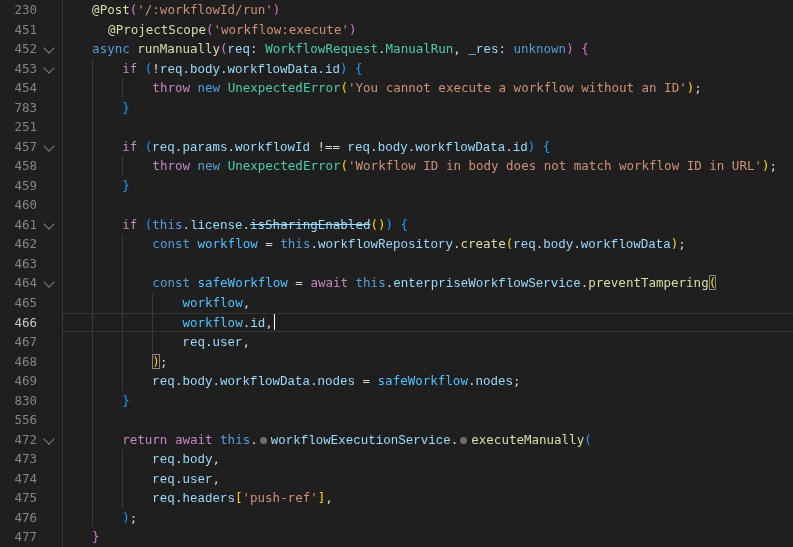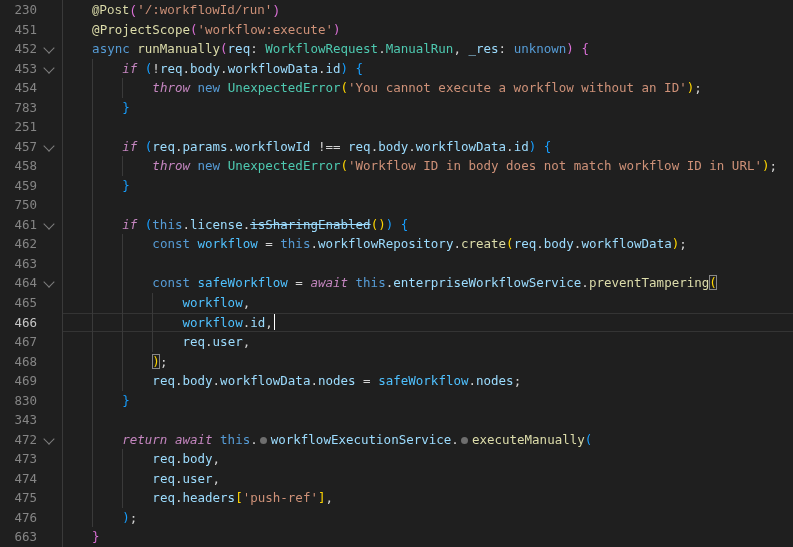--- a/index.html
+++ b/index.html
@@ -28,24 +28,24 @@
     transform:rotate(45deg);
   }
   .code{flex:1;position:relative;min-width:0;color:var(--c-pun,#d4d4d4);}
   .line.active .code{
     box-shadow:inset 0 1px 0 var(--c-linehl,#343434), inset 0 -1px 0 var(--c-linehl,#343434);
   }
   .guide{position:absolute;top:0;bottom:0;width:1px;background:var(--c-guide,#3a3a3a);}
   .txt{position:relative;display:inline-block;}
   .tk{white-space:pre;}
   .kw{color:var(--c-kw,#569CD6);}
-  .ctrl{color:var(--c-ctrl,#C586C0);font-style:italic;}
+  .ctrl{color:var(--c-ctrl,#C586C0);}
   .fn{color:var(--c-fn,#DCDCAA);}
   .type{color:var(--c-type,#4EC9B0);}
-  .var{color:var(--c-var,#9CDCFE);}
+  .var{color:var(--c-var,#9CDCFE);font-family:Liberation Mono, monospace;}
   .cvar{color:var(--c-cvar,#4FC1FF);}
   .str{color:var(--c-str,#CE9178);}
   .pun{color:var(--c-pun,#d4d4d4);}
   .b1{color:var(--c-b1,#FFD700);}
   .b2{color:var(--c-b2,#DA70D6);}
   .b3{color:var(--c-b3,#179FFF);}
   .strike{color:var(--c-var,#9CDCFE);text-decoration:line-through;}
   .boxed{box-shadow:inset 0 0 0 1px var(--c-bracketMatch,#888888);}
   .dot{
     display:inline-block;width:7px;height:7px;border-radius:50%;
@@ -55,41 +55,41 @@
   .cursor{
     display:inline-block;width:1.5px;height:15.5px;
     background:var(--c-cursor,#ffffff);
     vertical-align:text-bottom;margin-left:1px;
   }
 </style>
 </head>
 <body>
 
 <div class="editor">
-    <div class="line"><div class="lnum">230</div><div class="fold"></div><div class="code"><span class="guide" style="left: 0px;"></span><span class="txt" style="padding-left: 30.12px; font-family: Liberation Mono, monospace;"><span class="tk fn">@Post</span><span class="tk b2">(</span><span class="tk str">'/:workflowId/run'</span><span class="tk b2">)</span></span></div></div>
-    <div class="line"><div class="lnum">451</div><div class="fold"></div><div class="code"><span class="guide" style="left: 0px;"></span><span class="txt" style="padding-left: 30.12px;"><span class="tk fn">@ProjectScope</span><span class="tk b2">(</span><span class="tk str">'workflow:execute'</span><span class="tk b2">)</span></span></div></div>
+    <div class="line"><div class="lnum">230</div><div class="fold"></div><div class="code"><span class="guide" style="left: 0px;"></span><span class="txt" style="padding-left: 30.12px;"><span class="tk fn">@Post</span><span class="tk b2">(</span><span class="tk str">'/:workflowId/run'</span><span class="tk b2">)</span></span></div></div>
+    <div class="line"><div class="lnum">451</div><div class="fold"></div><div class="code"><span class="guide" style="left: 0px;"></span><span class="txt" style="padding-left: 30.12px; margin-left: 16px;"><span class="tk fn">@ProjectScope</span><span class="tk b2">(</span><span class="tk str">'workflow:execute'</span><span class="tk b2">)</span></span></div></div>
     <div class="line"><div class="lnum">452</div><div class="fold"><span class="chev"></span></div><div class="code"><span class="guide" style="left: 0px;"></span><span class="txt" style="padding-left: 30.12px;"><span class="tk kw">async </span><span class="tk fn">runManually</span><span class="tk b2">(</span><span class="tk var">req</span><span class="tk pun">: </span><span class="tk type">WorkflowRequest</span><span class="tk pun">.</span><span class="tk type">ManualRun</span><span class="tk pun">, </span><span class="tk var">_res</span><span class="tk pun">: </span><span class="tk kw">unknown</span><span class="tk b2">) </span><span class="tk b2">{</span></span></div></div>
     <div class="line"><div class="lnum">453</div><div class="fold"><span class="chev"></span></div><div class="code"><span class="guide" style="left: 0px;"></span><span class="guide" style="left: 30.12px;"></span><span class="txt" style="padding-left: 60.24px;"><span class="tk ctrl">if </span><span class="tk b3">(</span><span class="tk pun">!</span><span class="tk var">req</span><span class="tk pun">.</span><span class="tk var">body</span><span class="tk pun">.</span><span class="tk var">workflowData</span><span class="tk pun">.</span><span class="tk var">id</span><span class="tk b3">) </span><span class="tk b3">{</span></span></div></div>
     <div class="line"><div class="lnum">454</div><div class="fold"></div><div class="code"><span class="guide" style="left: 0px;"></span><span class="guide" style="left: 30.12px;"></span><span class="guide" style="left: 60.24px;"></span><span class="txt" style="padding-left: 90.36px;"><span class="tk ctrl">throw </span><span class="tk kw">new </span><span class="tk type">UnexpectedError</span><span class="tk b1">(</span><span class="tk str">'You cannot execute a workflow without an ID'</span><span class="tk b1">)</span><span class="tk pun">;</span></span></div></div>
     <div class="line"><div class="lnum">783</div><div class="fold"></div><div class="code"><span class="guide" style="left: 0px;"></span><span class="guide" style="left: 30.12px;"></span><span class="txt" style="padding-left: 60.24px;"><span class="tk b3">}</span></span></div></div>
     <div class="line"><div class="lnum">251</div><div class="fold"></div><div class="code"><span class="guide" style="left: 0px;"></span><span class="guide" style="left: 30.12px;"></span><span class="txt" style="padding-left: 0px;"></span></div></div>
     <div class="line"><div class="lnum">457</div><div class="fold"><span class="chev"></span></div><div class="code"><span class="guide" style="left: 0px;"></span><span class="guide" style="left: 30.12px;"></span><span class="txt" style="padding-left: 60.24px;"><span class="tk ctrl">if </span><span class="tk b3">(</span><span class="tk var">req</span><span class="tk pun">.</span><span class="tk var">params</span><span class="tk pun">.</span><span class="tk var">workflowId</span><span class="tk pun"> !== </span><span class="tk var">req</span><span class="tk pun">.</span><span class="tk var">body</span><span class="tk pun">.</span><span class="tk var">workflowData</span><span class="tk pun">.</span><span class="tk var">id</span><span class="tk b3">) </span><span class="tk b3">{</span></span></div></div>
     <div class="line"><div class="lnum">458</div><div class="fold"></div><div class="code"><span class="guide" style="left: 0px;"></span><span class="guide" style="left: 30.12px;"></span><span class="guide" style="left: 60.24px;"></span><span class="txt" style="padding-left: 90.36px;"><span class="tk ctrl">throw </span><span class="tk kw">new </span><span class="tk type">UnexpectedError</span><span class="tk b1">(</span><span class="tk str">'Workflow ID in body does not match workflow ID in URL'</span><span class="tk b1">)</span><span class="tk pun">;</span></span></div></div>
     <div class="line"><div class="lnum">459</div><div class="fold"></div><div class="code"><span class="guide" style="left: 0px;"></span><span class="guide" style="left: 30.12px;"></span><span class="txt" style="padding-left: 60.24px;"><span class="tk b3">}</span></span></div></div>
-    <div class="line"><div class="lnum">750</div><div class="fold"></div><div class="code"><span class="guide" style="left: 0px;"></span><span class="guide" style="left: 30.12px;"></span><span class="txt" style="padding-left: 0px;"></span></div></div>
+    <div class="line"><div class="lnum">460</div><div class="fold"></div><div class="code"><span class="guide" style="left: 0px;"></span><span class="guide" style="left: 30.12px;"></span><span class="txt" style="padding-left: 0px;"></span></div></div>
     <div class="line"><div class="lnum">461</div><div class="fold"><span class="chev"></span></div><div class="code"><span class="guide" style="left: 0px;"></span><span class="guide" style="left: 30.12px;"></span><span class="txt" style="padding-left: 60.24px;"><span class="tk ctrl">if </span><span class="tk b3">(</span><span class="tk kw">this</span><span class="tk pun">.</span><span class="tk var">license</span><span class="tk pun">.</span><span class="tk strike">isSharingEnabled</span><span class="tk b1">(</span><span class="tk b1">)</span><span class="tk b3">) </span><span class="tk b3">{</span></span></div></div>
     <div class="line"><div class="lnum">462</div><div class="fold"></div><div class="code"><span class="guide" style="left: 0px;"></span><span class="guide" style="left: 30.12px;"></span><span class="guide" style="left: 60.24px;"></span><span class="txt" style="padding-left: 90.36px;"><span class="tk kw">const </span><span class="tk cvar">workflow</span><span class="tk pun"> = </span><span class="tk kw">this</span><span class="tk pun">.</span><span class="tk var">workflowRepository</span><span class="tk pun">.</span><span class="tk fn">create</span><span class="tk b1">(</span><span class="tk var">req</span><span class="tk pun">.</span><span class="tk var">body</span><span class="tk pun">.</span><span class="tk var">workflowData</span><span class="tk b1">)</span><span class="tk pun">;</span></span></div></div>
     <div class="line"><div class="lnum">463</div><div class="fold"></div><div class="code"><span class="guide" style="left: 0px;"></span><span class="guide" style="left: 30.12px;"></span><span class="guide" style="left: 60.24px;"></span><span class="txt" style="padding-left: 0px;"></span></div></div>
     <div class="line"><div class="lnum">464</div><div class="fold"><span class="chev"></span></div><div class="code"><span class="guide" style="left: 0px;"></span><span class="guide" style="left: 30.12px;"></span><span class="guide" style="left: 60.24px;"></span><span class="txt" style="padding-left: 90.36px;"><span class="tk kw">const </span><span class="tk cvar">safeWorkflow</span><span class="tk pun"> = </span><span class="tk ctrl">await </span><span class="tk kw">this</span><span class="tk pun">.</span><span class="tk var">enterpriseWorkflowService</span><span class="tk pun">.</span><span class="tk fn">preventTampering</span><span class="tk b1 boxed">(</span></span></div></div>
     <div class="line"><div class="lnum">465</div><div class="fold"></div><div class="code"><span class="guide" style="left: 0px;"></span><span class="guide" style="left: 30.12px;"></span><span class="guide" style="left: 60.24px;"></span><span class="guide" style="left: 90.36px;"></span><span class="txt" style="padding-left: 120.48px;"><span class="tk cvar">workflow</span><span class="tk pun">,</span></span></div></div>
     <div class="line active"><div class="lnum">466</div><div class="fold"></div><div class="code"><span class="guide" style="left: 0px;"></span><span class="guide" style="left: 30.12px;"></span><span class="guide" style="left: 60.24px;"></span><span class="guide" style="left: 90.36px;"></span><span class="txt" style="padding-left: 120.48px;"><span class="tk cvar">workflow</span><span class="tk pun">.</span><span class="tk var">id</span><span class="tk pun">,</span><span class="cursor"></span></span></div></div>
     <div class="line"><div class="lnum">467</div><div class="fold"></div><div class="code"><span class="guide" style="left: 0px;"></span><span class="guide" style="left: 30.12px;"></span><span class="guide" style="left: 60.24px;"></span><span class="guide" style="left: 90.36px;"></span><span class="txt" style="padding-left: 120.48px;"><span class="tk var">req</span><span class="tk pun">.</span><span class="tk var">user</span><span class="tk pun">,</span></span></div></div>
     <div class="line"><div class="lnum">468</div><div class="fold"></div><div class="code"><span class="guide" style="left: 0px;"></span><span class="guide" style="left: 30.12px;"></span><span class="guide" style="left: 60.24px;"></span><span class="txt" style="padding-left: 90.36px;"><span class="tk b1 boxed">)</span><span class="tk pun">;</span></span></div></div>
     <div class="line"><div class="lnum">469</div><div class="fold"></div><div class="code"><span class="guide" style="left: 0px;"></span><span class="guide" style="left: 30.12px;"></span><span class="guide" style="left: 60.24px;"></span><span class="txt" style="padding-left: 90.36px;"><span class="tk var">req</span><span class="tk pun">.</span><span class="tk var">body</span><span class="tk pun">.</span><span class="tk var">workflowData</span><span class="tk pun">.</span><span class="tk var">nodes</span><span class="tk pun"> = </span><span class="tk cvar">safeWorkflow</span><span class="tk pun">.</span><span class="tk var">nodes</span><span class="tk pun">;</span></span></div></div>
     <div class="line"><div class="lnum">830</div><div class="fold"></div><div class="code"><span class="guide" style="left: 0px;"></span><span class="guide" style="left: 30.12px;"></span><span class="txt" style="padding-left: 60.24px;"><span class="tk b3">}</span></span></div></div>
-    <div class="line"><div class="lnum">343</div><div class="fold"></div><div class="code"><span class="guide" style="left: 0px;"></span><span class="guide" style="left: 30.12px;"></span><span class="txt" style="padding-left: 0px;"></span></div></div>
+    <div class="line"><div class="lnum">556</div><div class="fold"></div><div class="code"><span class="guide" style="left: 0px;"></span><span class="guide" style="left: 30.12px;"></span><span class="txt" style="padding-left: 0px;"></span></div></div>
     <div class="line"><div class="lnum">472</div><div class="fold"><span class="chev"></span></div><div class="code"><span class="guide" style="left: 0px;"></span><span class="guide" style="left: 30.12px;"></span><span class="txt" style="padding-left: 60.24px;"><span class="tk ctrl">return </span><span class="tk ctrl">await </span><span class="tk kw">this</span><span class="tk pun">.</span><span class="tk dot"></span><span class="tk var">workflowExecutionService</span><span class="tk pun">.</span><span class="tk dot"></span><span class="tk fn">executeManually</span><span class="tk b3">(</span></span></div></div>
     <div class="line"><div class="lnum">473</div><div class="fold"></div><div class="code"><span class="guide" style="left: 0px;"></span><span class="guide" style="left: 30.12px;"></span><span class="guide" style="left: 60.24px;"></span><span class="txt" style="padding-left: 90.36px;"><span class="tk var">req</span><span class="tk pun">.</span><span class="tk var">body</span><span class="tk pun">,</span></span></div></div>
     <div class="line"><div class="lnum">474</div><div class="fold"></div><div class="code"><span class="guide" style="left: 0px;"></span><span class="guide" style="left: 30.12px;"></span><span class="guide" style="left: 60.24px;"></span><span class="txt" style="padding-left: 90.36px;"><span class="tk var">req</span><span class="tk pun">.</span><span class="tk var">user</span><span class="tk pun">,</span></span></div></div>
     <div class="line"><div class="lnum">475</div><div class="fold"></div><div class="code"><span class="guide" style="left: 0px;"></span><span class="guide" style="left: 30.12px;"></span><span class="guide" style="left: 60.24px;"></span><span class="txt" style="padding-left: 90.36px;"><span class="tk var">req</span><span class="tk pun">.</span><span class="tk var">headers</span><span class="tk b1">[</span><span class="tk str">'push-ref'</span><span class="tk b1">]</span><span class="tk pun">,</span></span></div></div>
     <div class="line"><div class="lnum">476</div><div class="fold"></div><div class="code"><span class="guide" style="left: 0px;"></span><span class="guide" style="left: 30.12px;"></span><span class="txt" style="padding-left: 60.24px;"><span class="tk b3">)</span><span class="tk pun">;</span></span></div></div>
-    <div class="line"><div class="lnum">663</div><div class="fold"></div><div class="code"><span class="guide" style="left: 0px;"></span><span class="txt" style="padding-left: 30.12px;"><span class="tk b2">}</span></span></div></div>
+    <div class="line"><div class="lnum">477</div><div class="fold"></div><div class="code"><span class="guide" style="left: 0px;"></span><span class="txt" style="padding-left: 30.12px;"><span class="tk b2">}</span></span></div></div>
   </div>
 
 </body></html>

